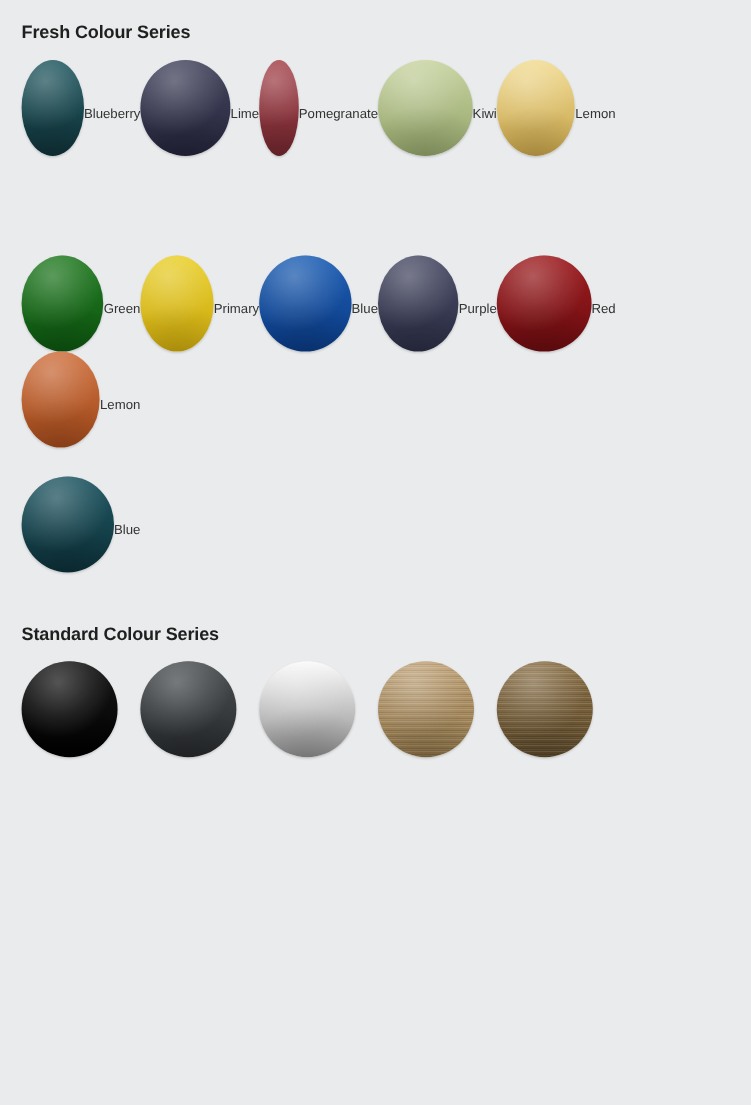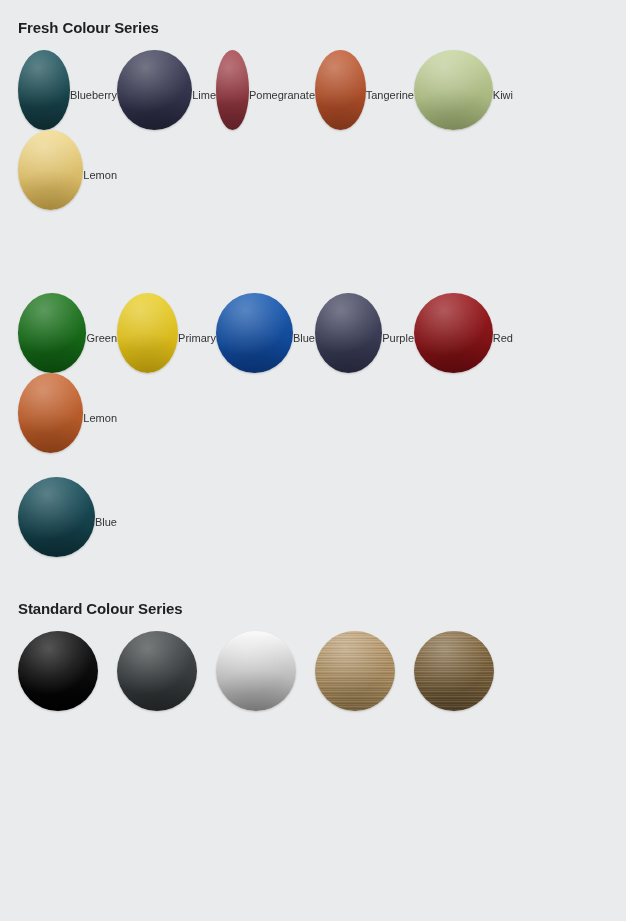--- a/index.html
+++ b/index.html
@@ -144,27 +144,20 @@
       </div>
 
       <div class="swatch-cell">
         <div class="swatch" style="background: linear-gradient(rgb(166, 68, 76) 0%, rgb(114, 39, 47) 100%);">
           <div class="grain"></div>
           <div class="sheen"></div>
         </div>
         <div class="swatch-label">Pomegranate</div>
       </div>
 
-      <div class="swatch-cell">
-        <div class="swatch" style="background: linear-gradient(rgb(193, 92, 52) 0%, rgb(151, 64, 31) 100%);">
-          <div class="grain"></div>
-          <div class="sheen"></div>
-        </div>
-        <div class="swatch-label">Tangerine</div>
-      </div>
 
       <div class="swatch-cell">
         <div class="swatch" style="background: linear-gradient(rgb(200, 212, 160) 0%, rgb(147, 164, 107) 100%);">
           <div class="grain"></div>
           <div class="sheen"></div>
         </div>
         <div class="swatch-label">Kiwi</div>
       </div>
 
       <div class="swatch-cell">

